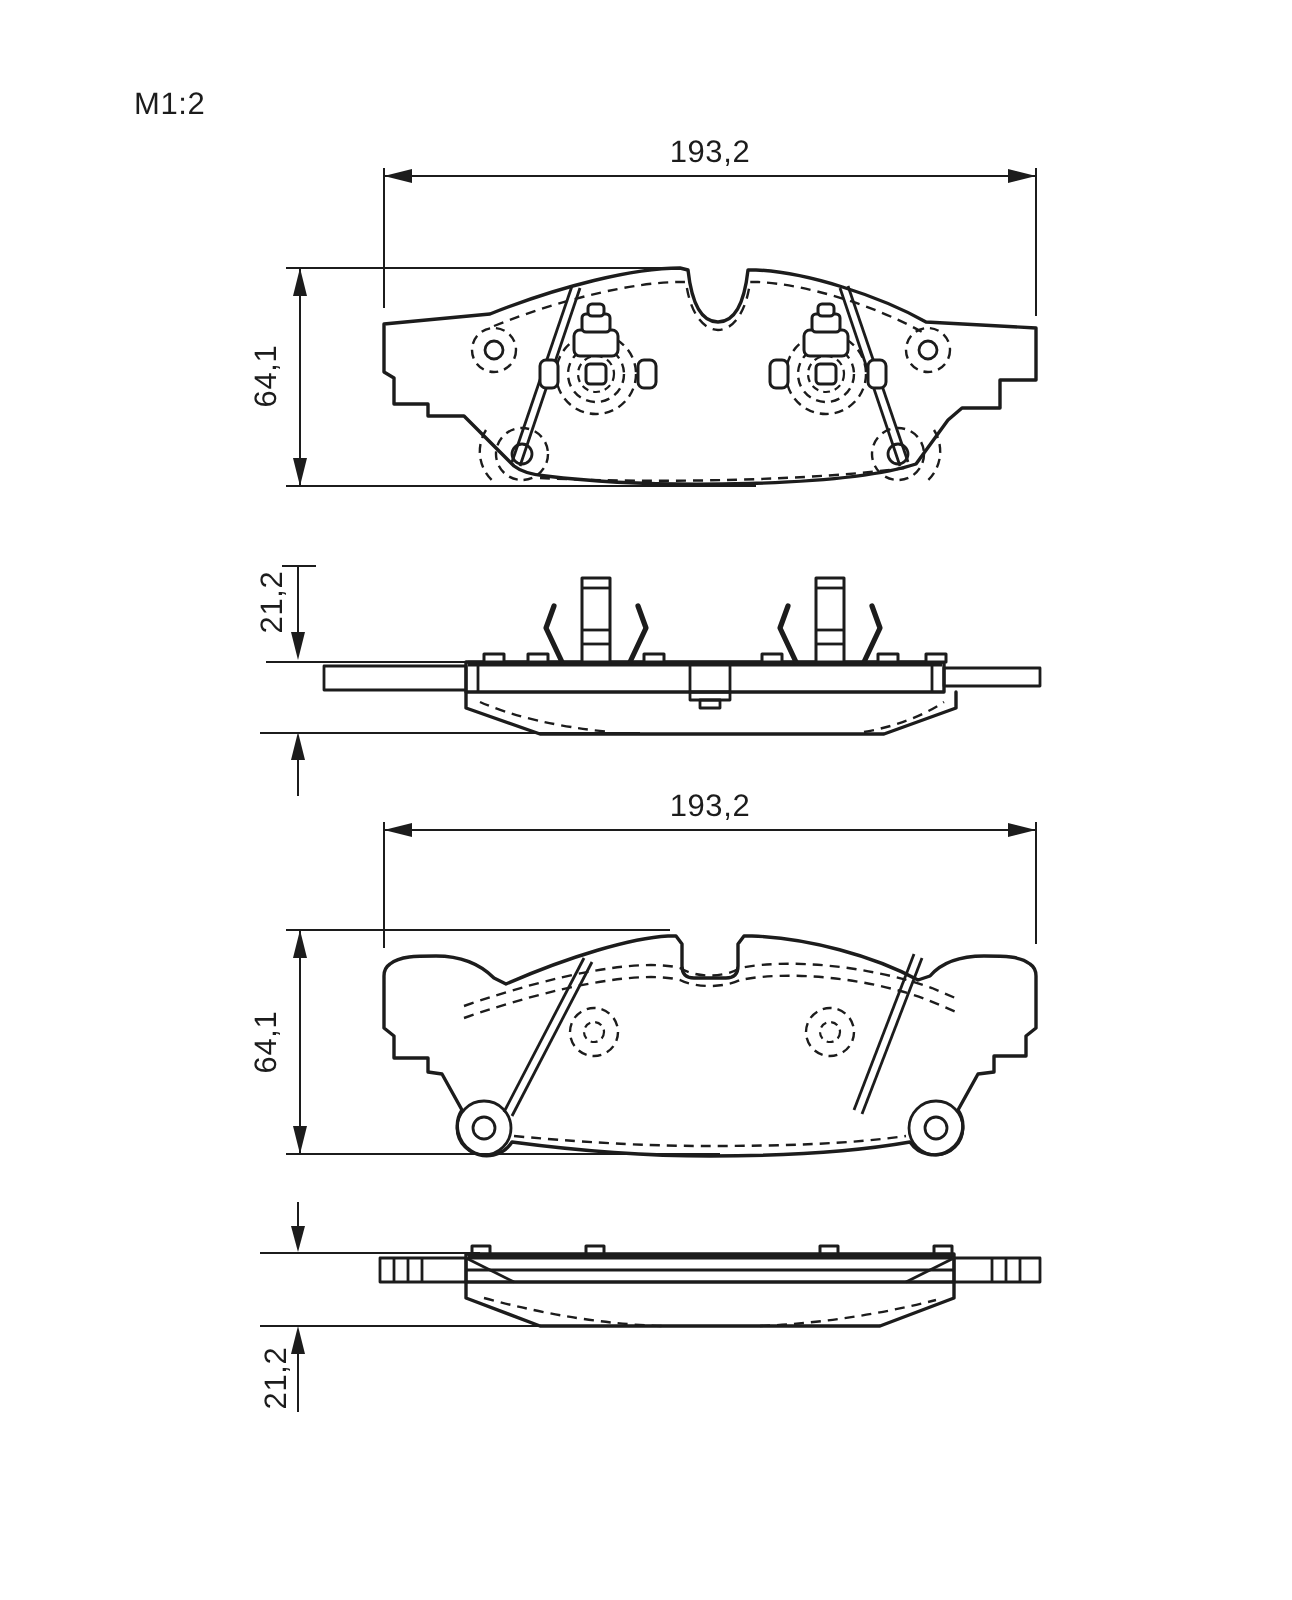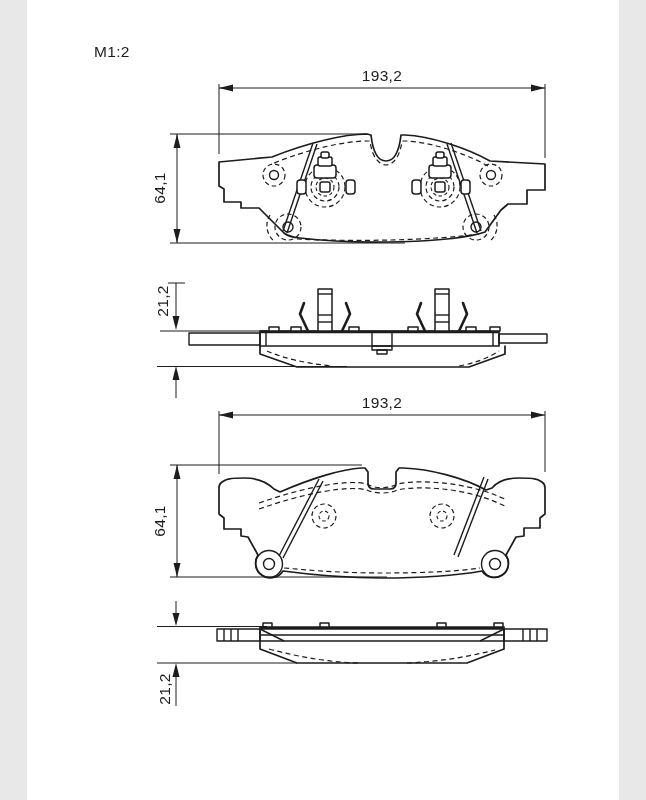--- a/index.html
+++ b/index.html
@@ -1,17 +1,17 @@
 <!DOCTYPE html>
 <html style="--line: #1c1c1c; --bg: #ffffff;"><head>
 <meta charset="utf-8">
 <style>
   :root{ --line:#1c1c1c; --bg:#ffffff; }
   html,body{margin:0;padding:0;background:#e8e8e8;}
-  .sheet{width:592px;height:800px;background:var(--bg);position:relative;margin:0 auto;overflow:hidden;}
+  .sheet{width:646px;height:800px;background:var(--bg);position:relative;margin:0 auto;overflow:hidden;}
   svg{display:block}
   text{fill:var(--line);font-family:"Liberation Sans",sans-serif;font-size:15.5px;letter-spacing:.3px;}
   .ol{fill:none;stroke:var(--line);stroke-width:1.7;stroke-linejoin:round;stroke-linecap:round;}
   .ol2{fill:none;stroke:var(--line);stroke-width:1.4;stroke-linejoin:round;}
   .thick{fill:none;stroke:var(--line);stroke-width:2.8;stroke-linecap:butt;}
   .dash{fill:none;stroke:var(--line);stroke-width:1.2;stroke-dasharray:5 3.5;}
   .dashc{fill:none;stroke:var(--line);stroke-width:1.2;stroke-dasharray:4.5 3;}
   .dashf{fill:none;stroke:var(--line);stroke-width:1.1;stroke-dasharray:3.5 2.5;}
   .dim{fill:none;stroke:var(--line);stroke-width:1;}
   .arr{fill:var(--line);stroke:none;}

